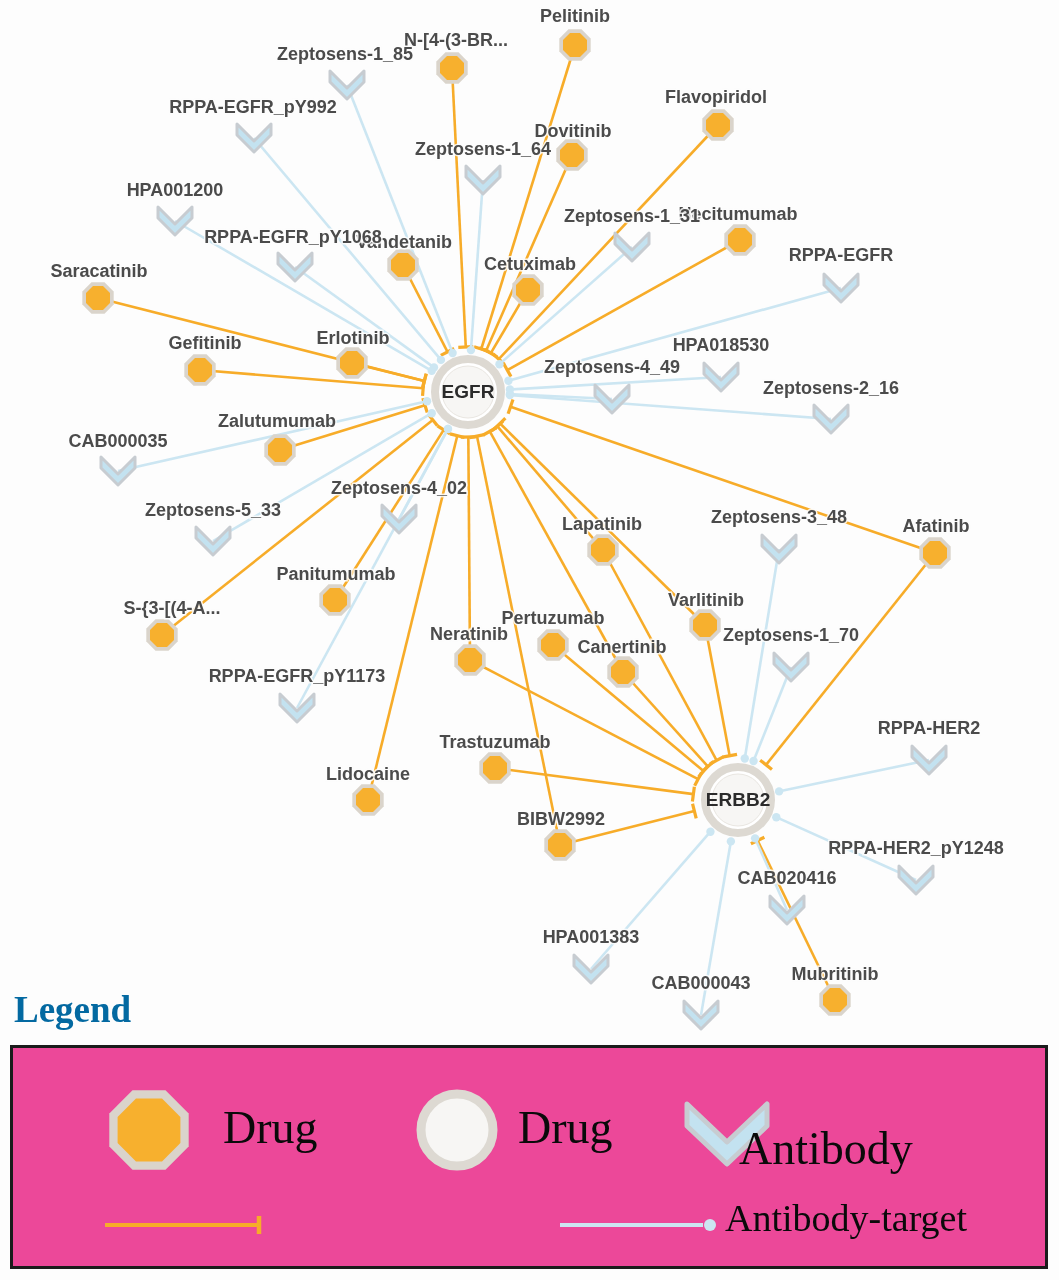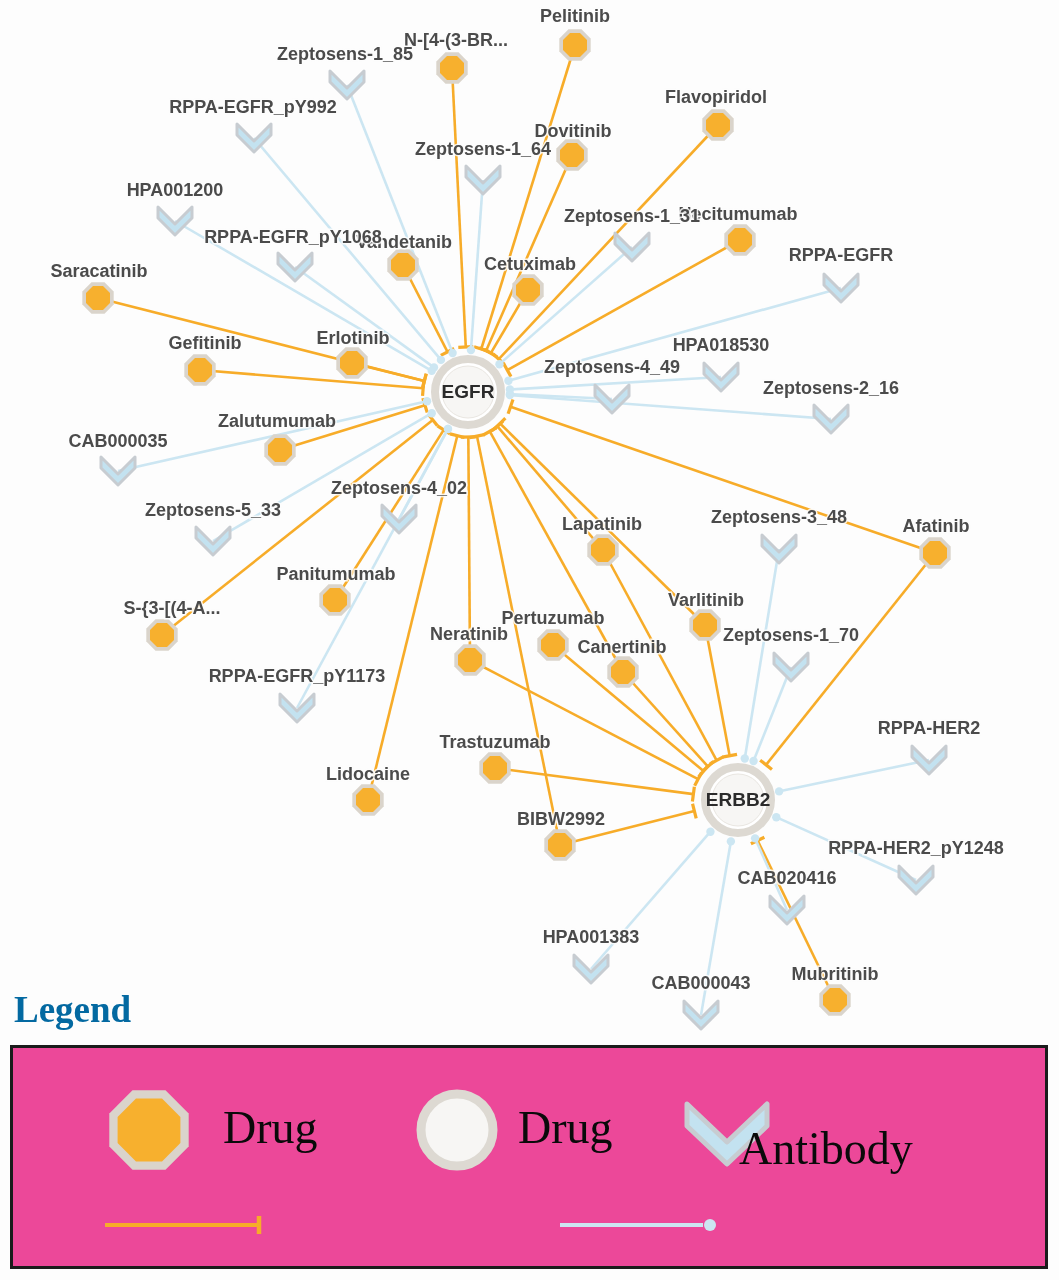--- a/index.html
+++ b/index.html
@@ -360,15 +360,16 @@
 
     <svg class="leg-abs" style="left:90px;top:164px;" width="175" height="26" viewBox="0 0 175 26">
       <line x1="2" y1="13" x2="155" y2="13" stroke-width="4" stroke="#F7AC29"></line>
       <line x1="156" y1="4" x2="156" y2="22" stroke-width="4.5" stroke="#F7AC29"></line>
     </svg>
 
     <svg class="leg-abs" style="left:545px;top:164px;" width="175" height="26" viewBox="0 0 175 26">
       <line x1="2" y1="13" x2="145" y2="13" stroke-width="4" stroke="#CCE6F2"></line>
       <circle cx="152" cy="13" r="6" fill="#CCE6F2"></circle>
     </svg>
+    <div class="leg-abs leg-edge-label" style="left:712px;top:148px;">Antibody-target</div>
 
   </div>
 </div>
 
 </body></html>

